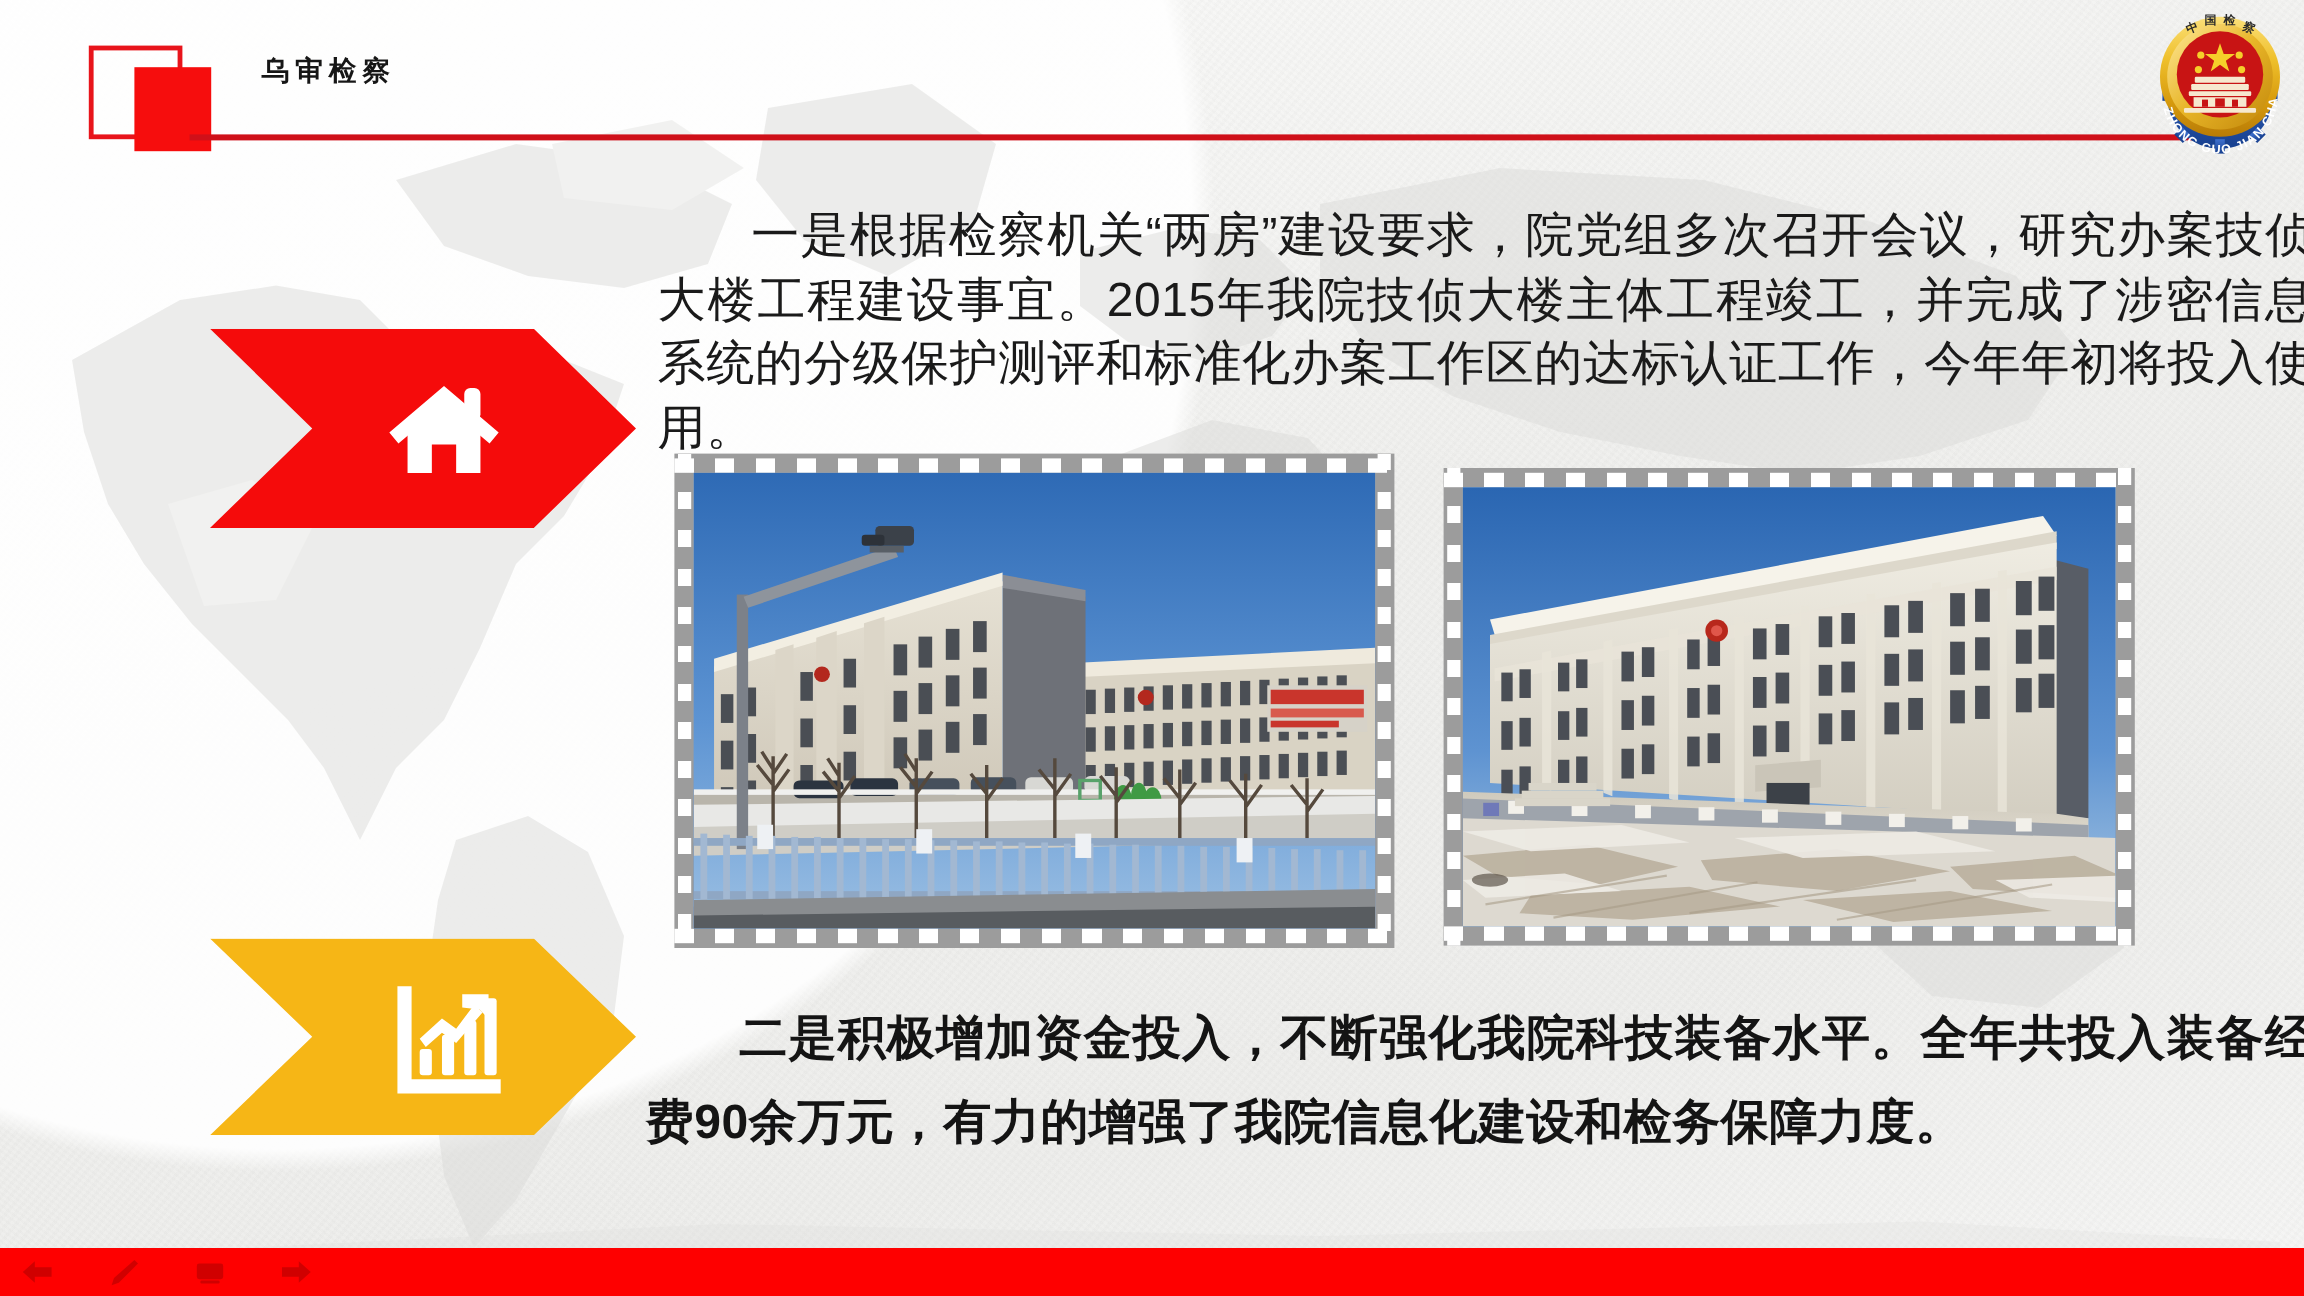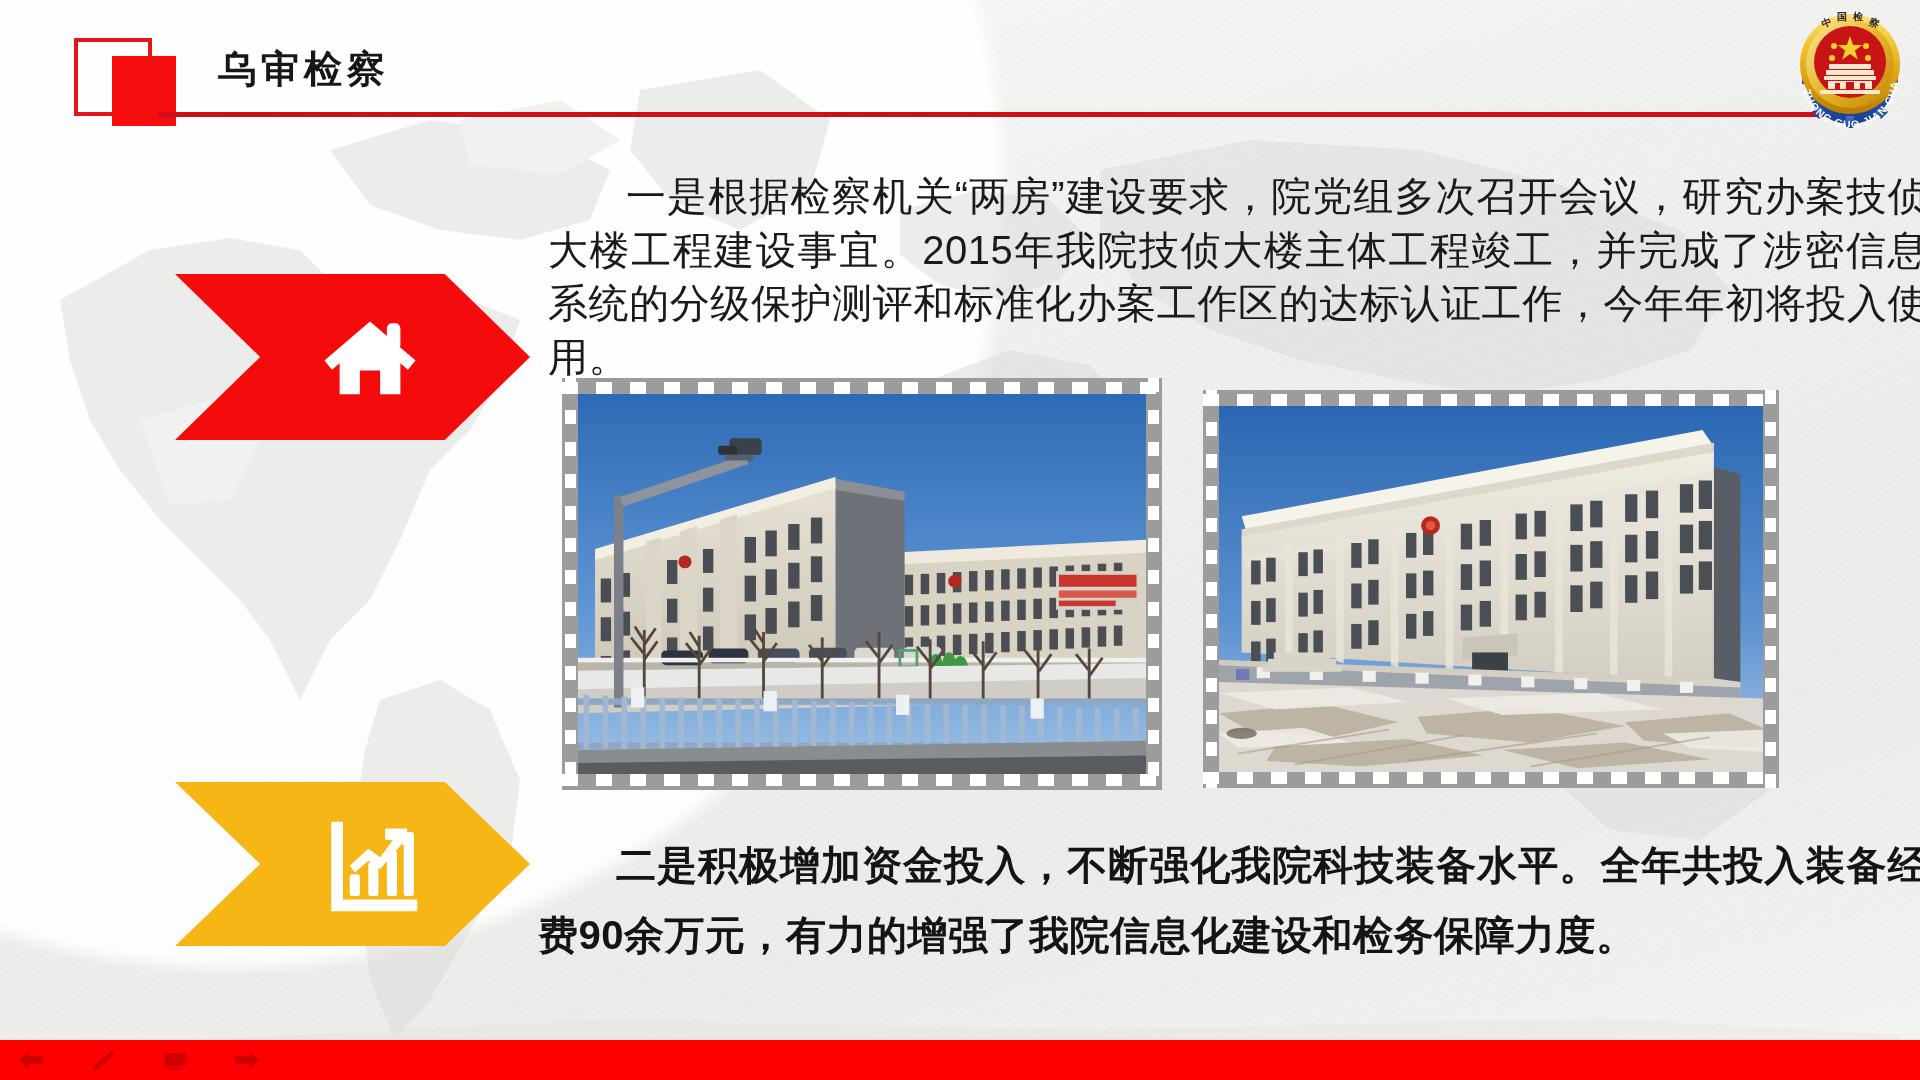--- a/index.html
+++ b/index.html
@@ -40,21 +40,21 @@
     border:4px solid #e8141b; background:transparent;
   }
   .hdr-sq-fill{
     position:absolute; left:112px; top:56px;
     width:64px; height:70px;
     background:#f60d0d;
   }
   .hdr-title{
     position:absolute; left:218px; top:44px;
     font-family:"Liberation Serif","DejaVu Serif",serif;
-    font-size:38px; font-weight:700; color:#161616;
+    font-size:23px; font-weight:700; color:#161616;
     letter-spacing:5px; white-space:nowrap;text-align:right;
   }
   .hdr-rule{
     position:absolute; left:158px; top:112px;
     width:1688px; height:5px;
     background:#cf1019;
   }
 
   
   .emblem{

